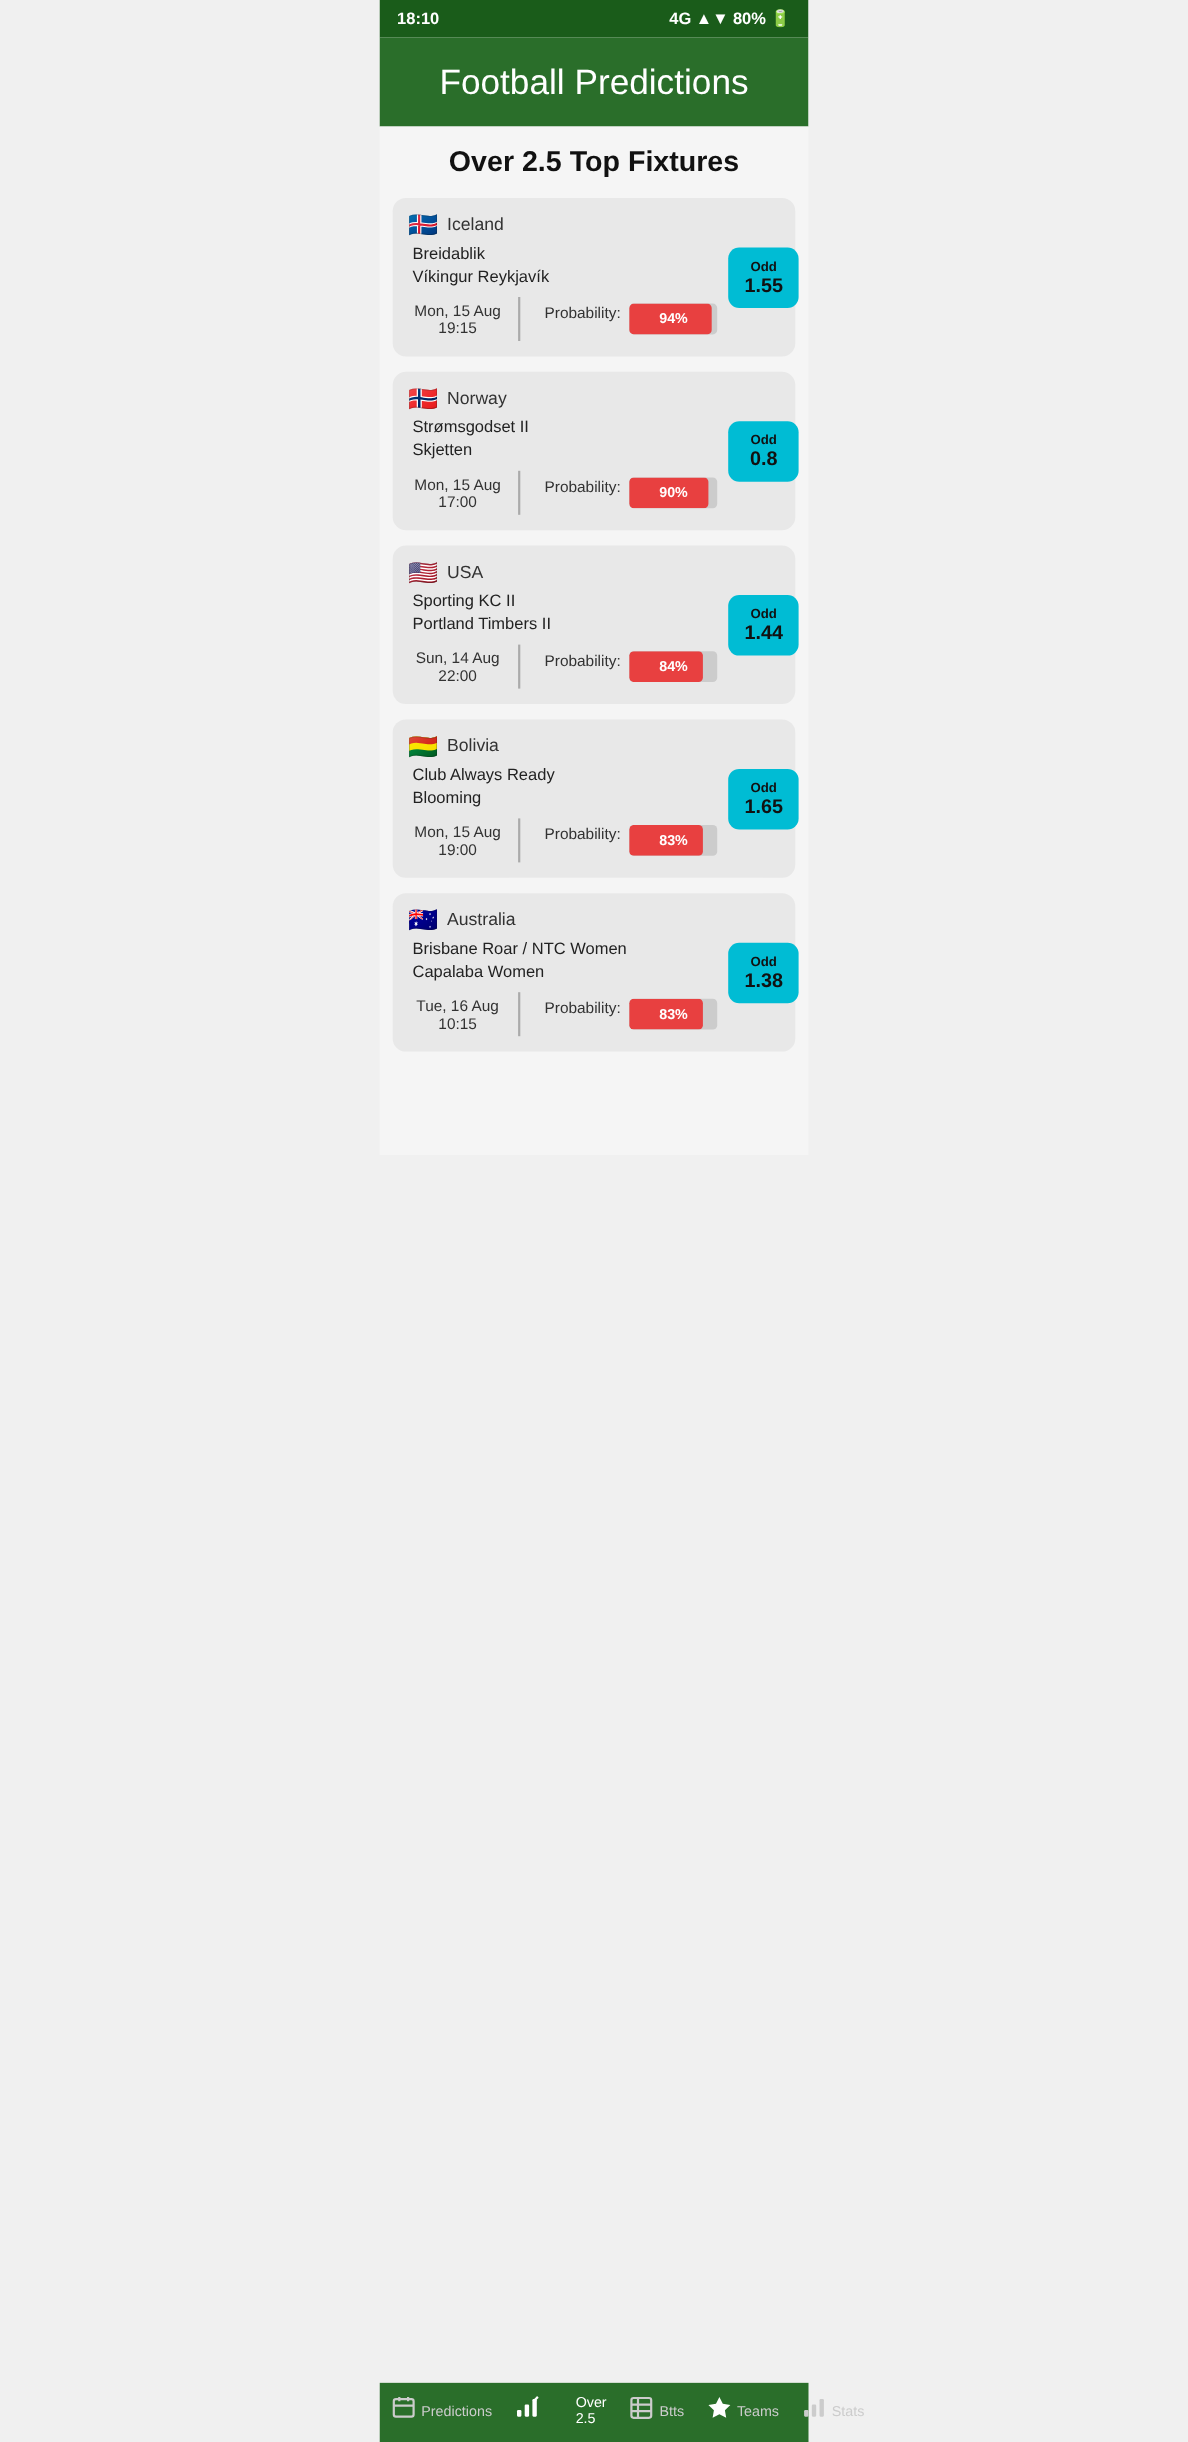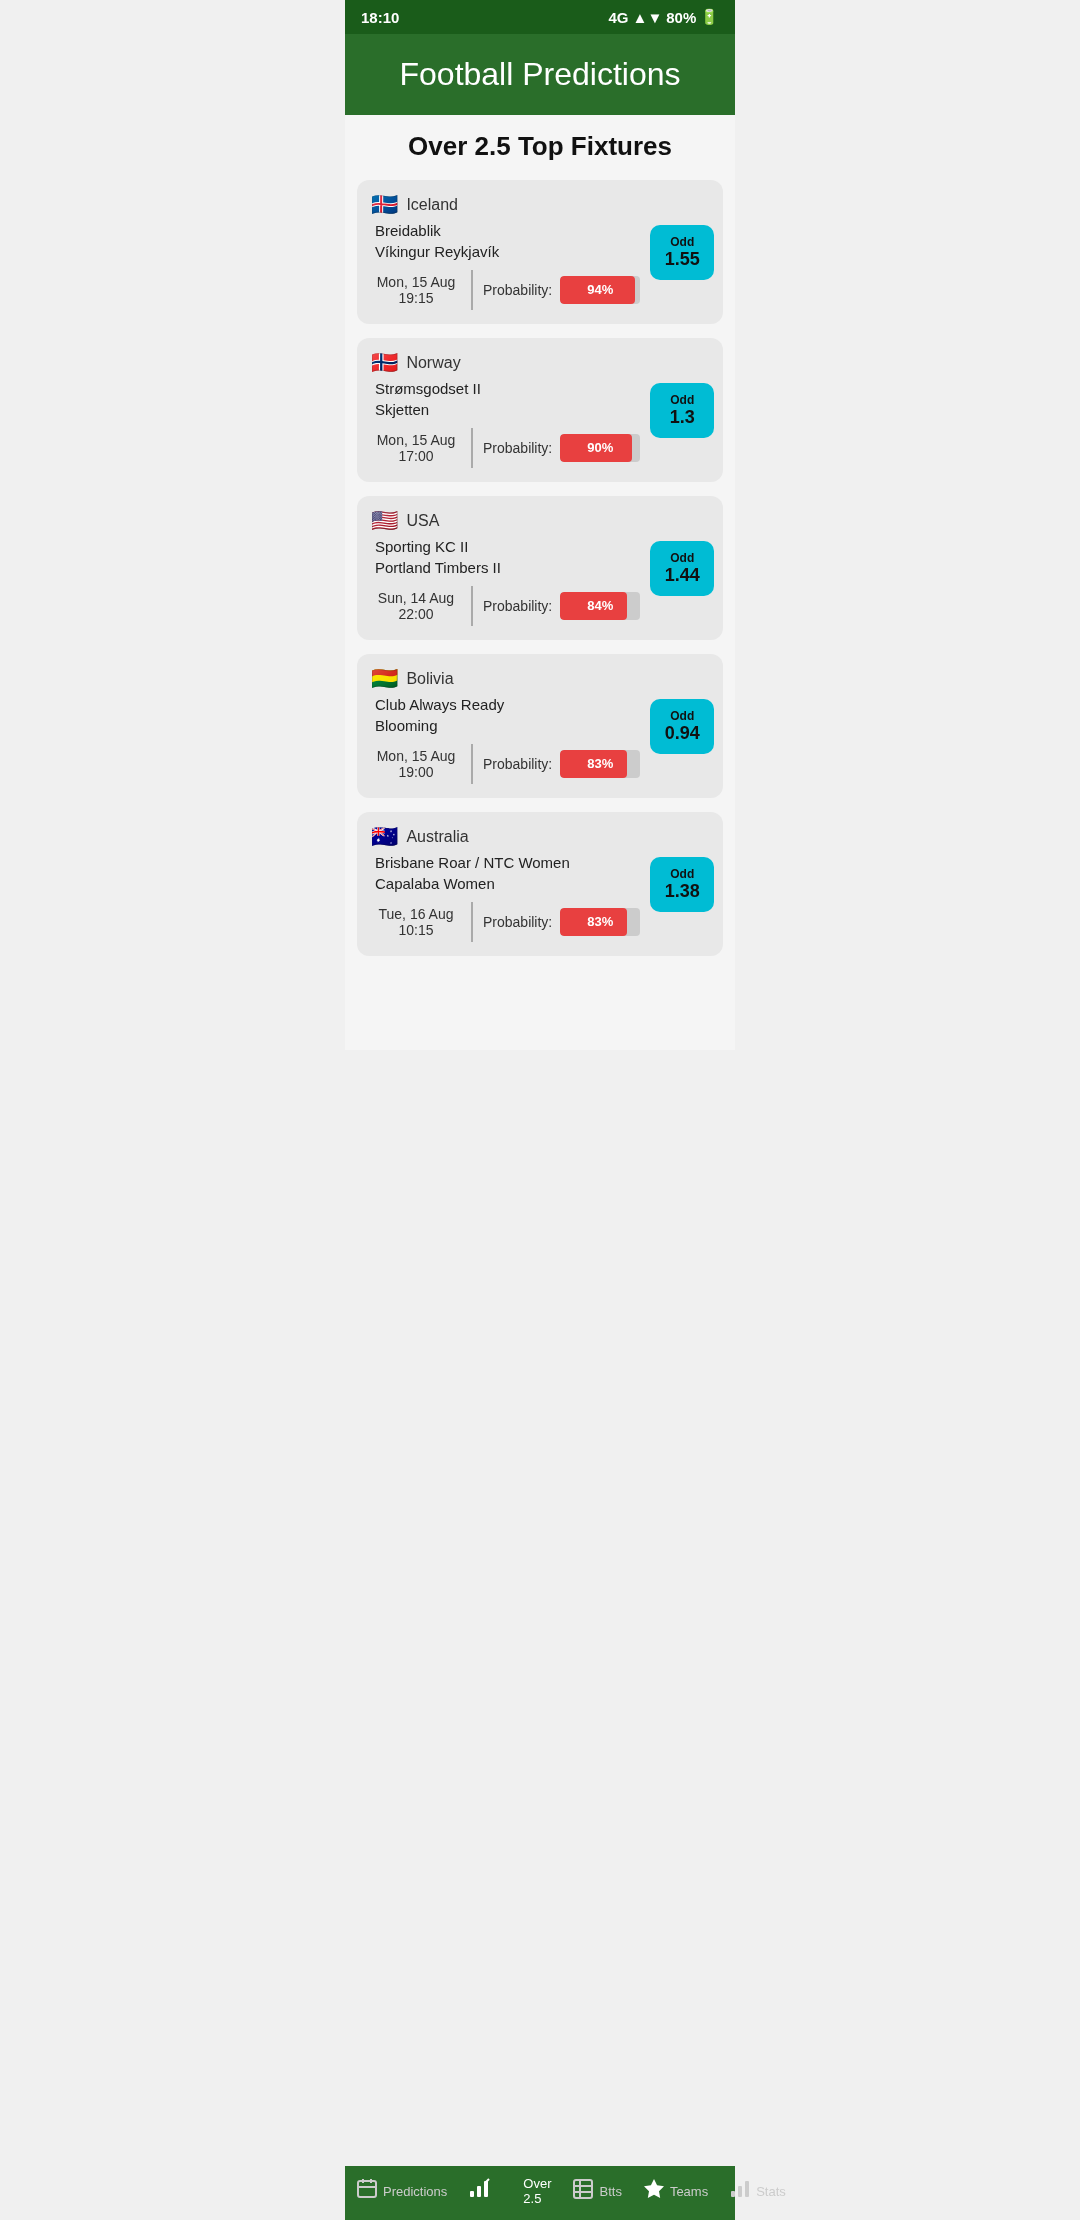--- a/index.html
+++ b/index.html
@@ -119,23 +119,24 @@
     }
 
     .divider-line {
       width: 2px;
       height: 40px;
       background: #aaa;
     }
 
     .probability-section {
       display: flex;
-      align-items: center;
+      align-items: flex-start;
       gap: 8px;
       flex: 1;
+      margin-left: 12px;
     }
 
     .probability-label {
       font-size: 14px;
       color: #333;
       white-space: nowrap;
     }
 
     .prob-bar-container {
       flex: 1;
@@ -298,21 +299,21 @@
           <div class="prob-bar-container">
             <div class="prob-bar-fill" style="width:90%">
             </div>
             <span class="prob-text">90%</span>
           </div>
         </div>
       </div>
     </div>
     <div class="odd-badge">
       <span class="odd-label">Odd</span>
-      <span class="odd-value">1.3</span>
+      <span class="odd-value">0.8</span>
     </div>
   </div>
       <div class="fixture-card">
     <div class="fixture-left">
       <div class="fixture-country-row">
         <span class="flag">🇺🇸</span>
         <span class="country-name">USA</span>
       </div>
       <div class="team-names">
         Sporting KC II<br>Portland Timbers II
@@ -356,21 +357,21 @@
           <div class="prob-bar-container">
             <div class="prob-bar-fill" style="width:83%">
             </div>
             <span class="prob-text">83%</span>
           </div>
         </div>
       </div>
     </div>
     <div class="odd-badge">
       <span class="odd-label">Odd</span>
-      <span class="odd-value">0.94</span>
+      <span class="odd-value">1.65</span>
     </div>
   </div>
       <div class="fixture-card">
     <div class="fixture-left">
       <div class="fixture-country-row">
         <span class="flag">🇦🇺</span>
         <span class="country-name">Australia</span>
       </div>
       <div class="team-names">
         Brisbane Roar / NTC Women<br>Capalaba Women

